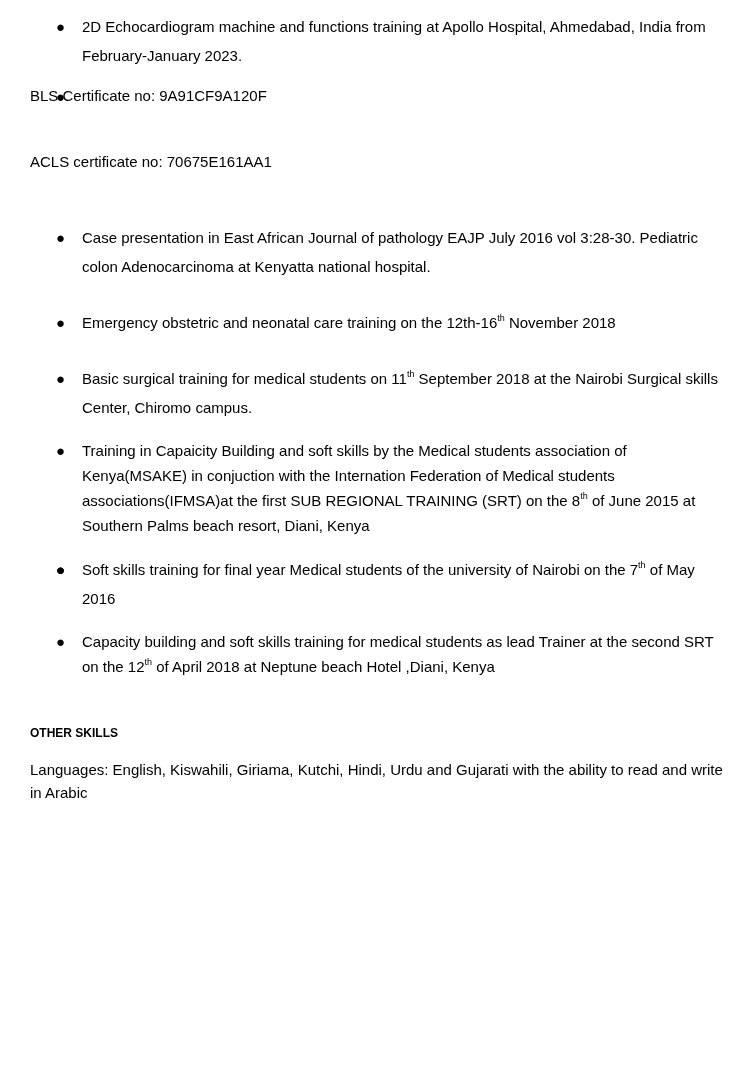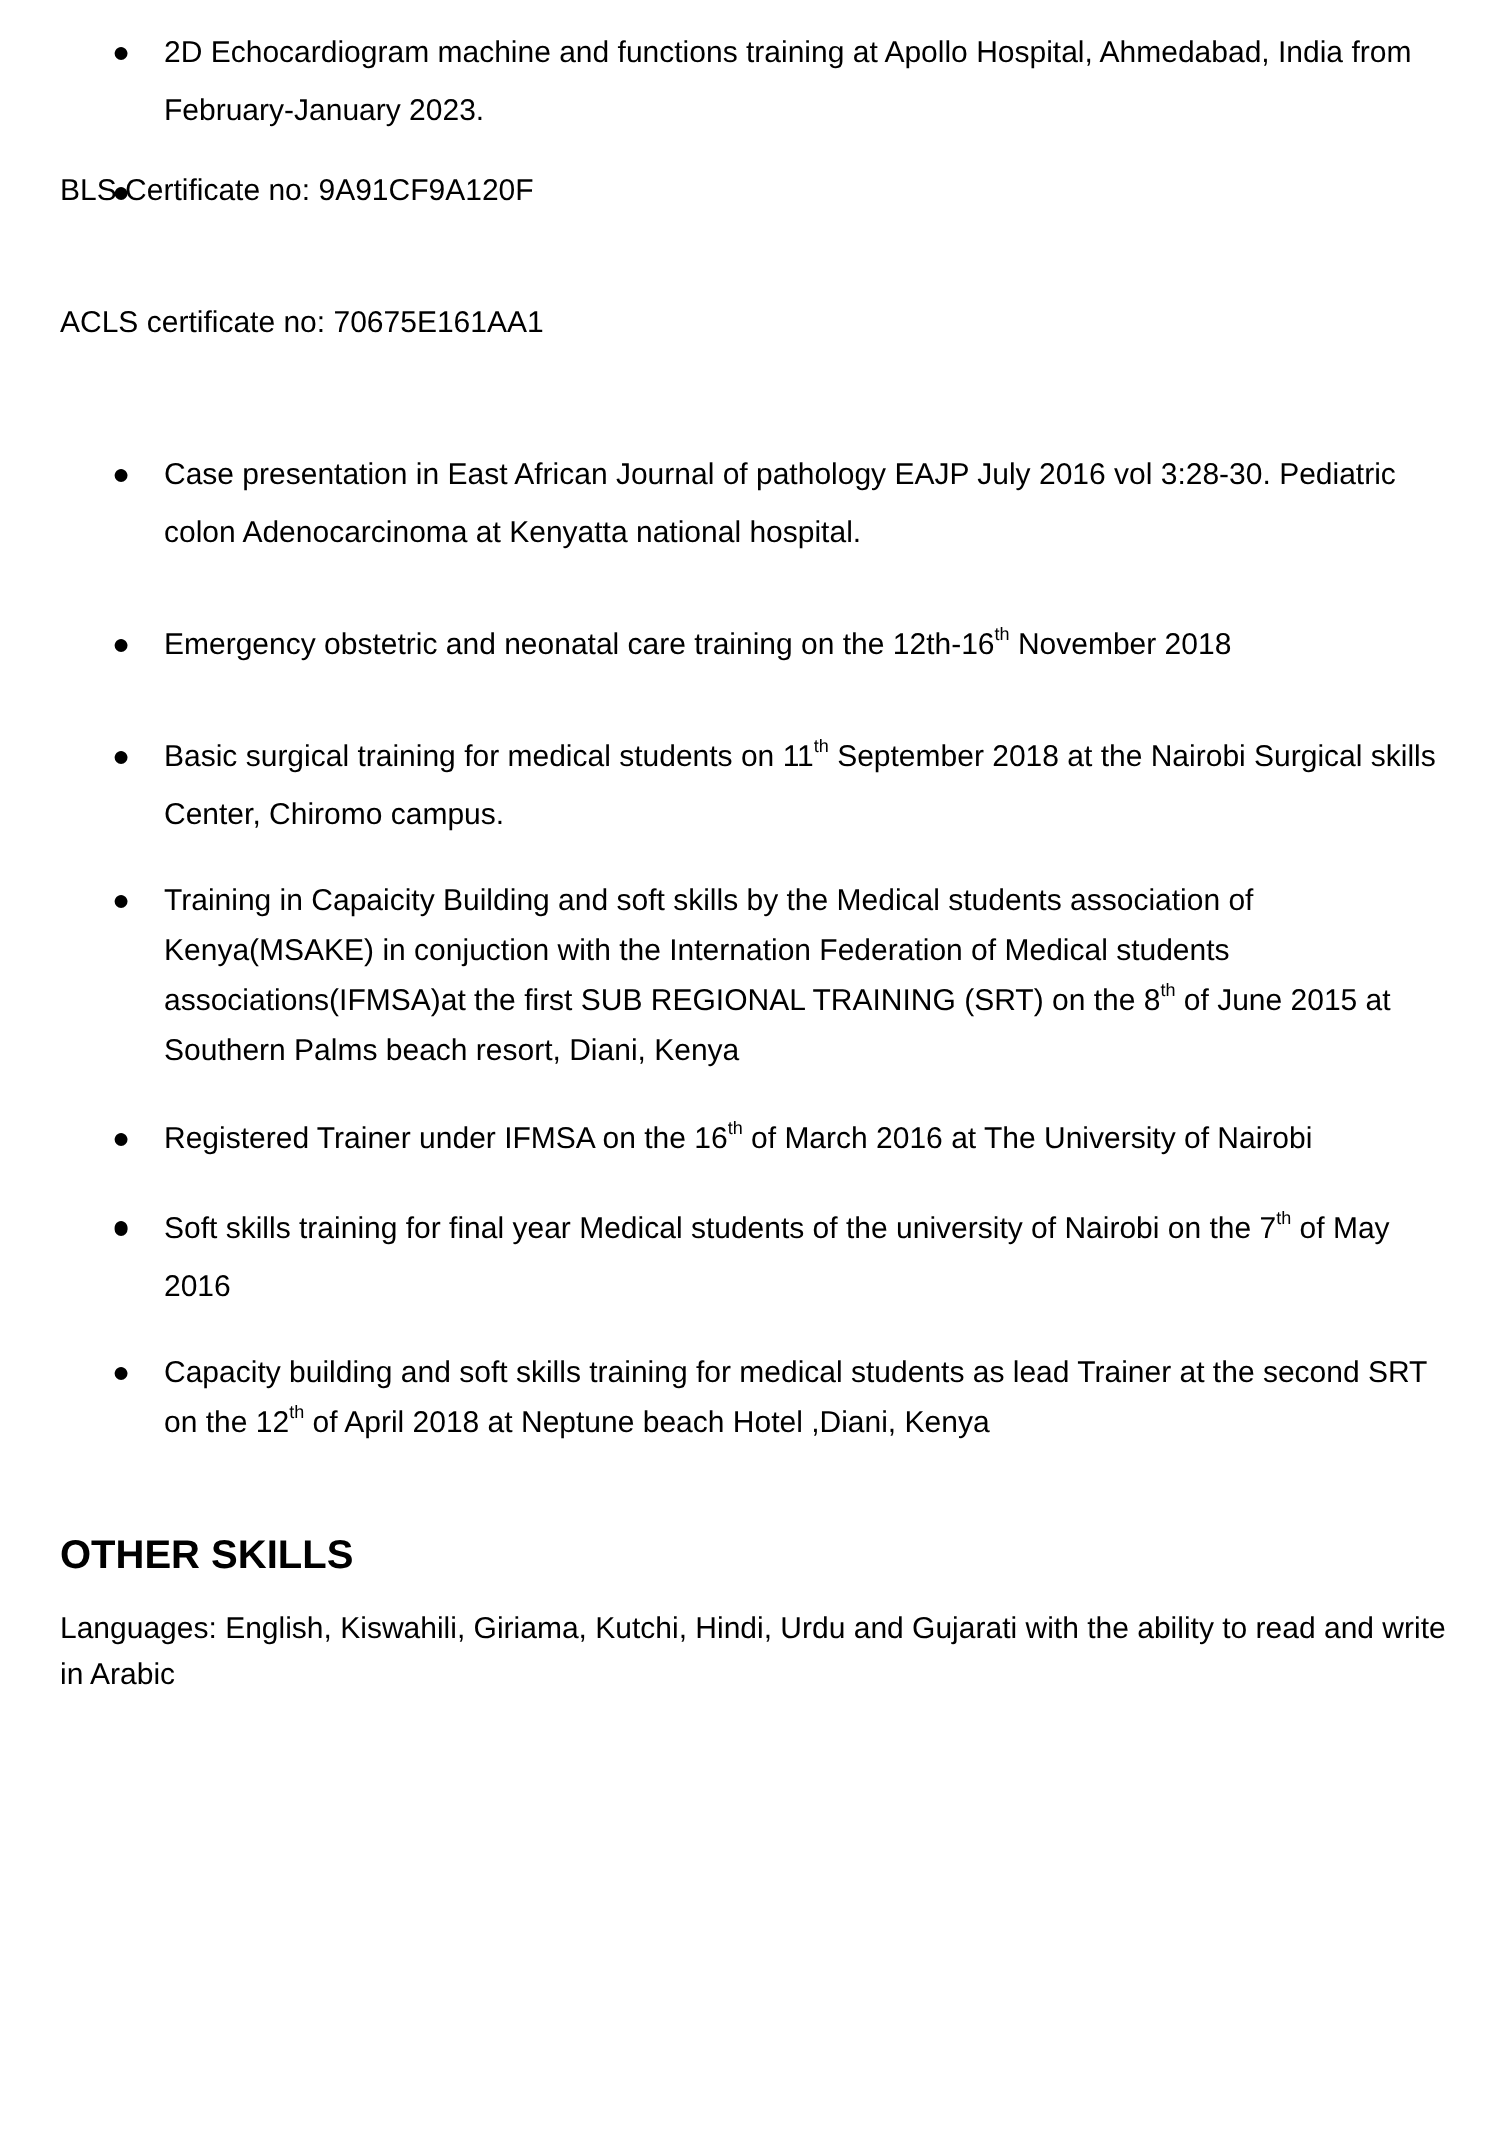--- a/index.html
+++ b/index.html
@@ -33,21 +33,21 @@
   .bullet .dot {
     position: absolute;
     left: 26px;
     top: 0;
     font-size: 15px;
     line-height: inherit;
   }
   .plain { line-height: 23px; margin-top: 43px; }
   .heading {
     font-weight: bold;
-    font-size: 20px;
+    font-size: 12px;
     line-height: 20px;
   }
   sup {
     font-size: 9px;
     line-height: 0;
     position: relative;
     top: -1px;
     vertical-align: super;
   }
   .mt-2  { margin-top: 2px; }
@@ -96,21 +96,20 @@
     <span><span>Basic surgical training for medical students on 11</span><sup>th</sup><span> September 2018 at the Nairobi Surgical skills Center, Chiromo campus.</span></span>
   </div>
 
   <div class="block bullet tight mt-16">
     <span class="dot">●</span>
     <span><span>Training in Capaicity Building and soft skills by the Medical students association of Kenya(MSAKE) in conjuction with the Internation Federation of Medical students associations(IFMSA)at the first SUB REGIONAL TRAINING (SRT)  on the 8</span><sup>th</sup><span> of June 2015 at Southern Palms beach resort, Diani, Kenya</span></span>
   </div>
 
   <div class="block bullet mt-17">
     <span class="dot">●</span>
-    <span><span>Registered Trainer under IFMSA on the 16</span><sup>th</sup><span> of March 2016 at The University of Nairobi</span></span>
   </div>
 
   <div class="block bullet mt-15">
     <span class="dot">●</span>
   </div>
 
   <div class="block bullet mt-16">
     <span class="dot">●</span>
     <span><span>Soft skills training for final year Medical students of the university of Nairobi on the 7</span><sup>th</sup><span> of May 2016</span></span>
   </div>

